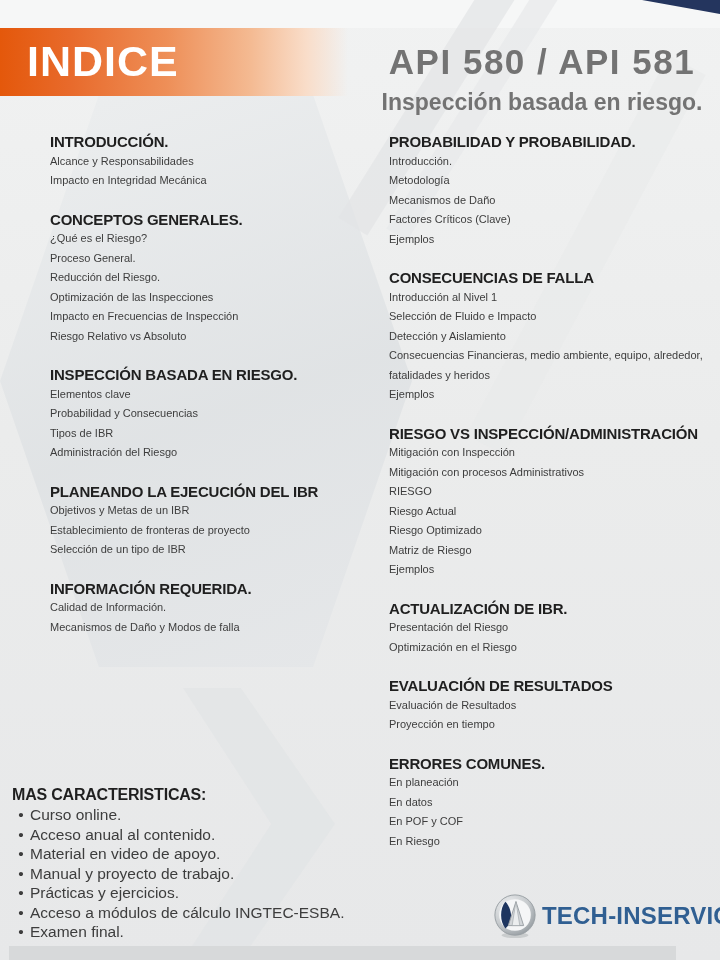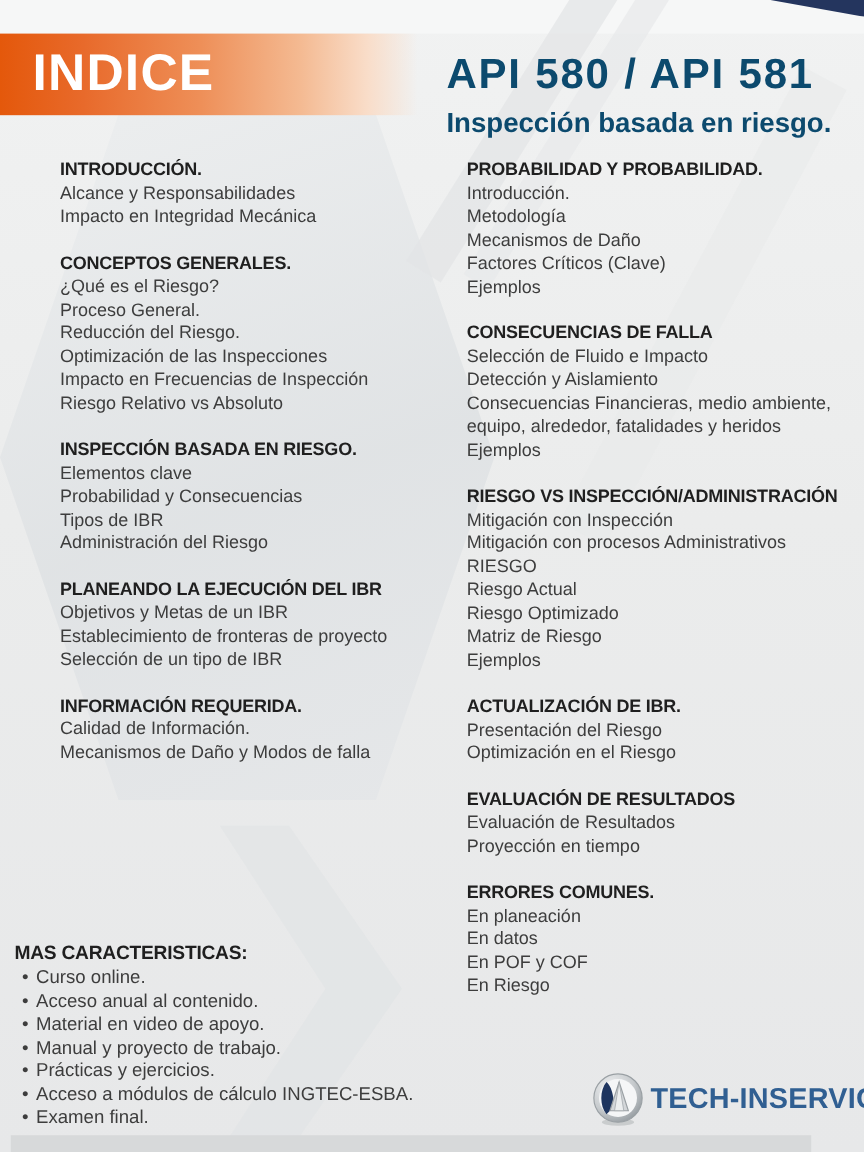--- a/index.html
+++ b/index.html
@@ -29,30 +29,30 @@
   .bottom-bar{left:9px;top:946px;width:667px;height:14px;background:#d7d9da;}
   
   .banner{
     position:absolute;left:0;top:28px;width:348px;height:68px;z-index:2;
     background:linear-gradient(90deg,#e4580b 0%,#e86a2b 20%,#ee8f58 48%,#f4ba92 72%,#f9ddc9 88%,rgba(249,224,208,0) 100%);
   }
   .banner-label{
     color:#ffffff;font-weight:bold;font-size:43px;line-height:66px;
     padding-left:27px;letter-spacing:1px;
   }
-  .title-block{position:absolute;left:372px;top:42px;width:340px;color:#0c4a6e;z-index:2;}
+  .title-block{position:absolute;left:372px;top:42px;width:340px;text-align:center;color:#737373;z-index:2;}
   .course-title{font-size:35px;font-weight:600;letter-spacing:1.5px;line-height:40px;white-space:nowrap;}
   .course-subtitle{font-size:23px;font-weight:600;margin-top:7px;white-space:nowrap;}
   
   .col{position:absolute;top:132px;z-index:2;}
   .col-left{left:50px;width:322px;}
   .col-right{left:389px;width:325px;}
   .section{margin-bottom:19px;}
   .sec-title{font-weight:bold;color:#1f1f1f;font-size:15px;line-height:19.5px;letter-spacing:-0.2px;white-space:nowrap;}
-  .sec-item{color:#3d3d3d;font-size:15px;line-height:19.5px;}
+  .sec-item{color:#3d3d3d;font-size:11px;line-height:19.5px;}
   
   .features{position:absolute;left:12px;top:785px;width:372px;z-index:2;}
   .features-title{font-weight:bold;color:#1f1f1f;font-size:16px;line-height:20px;letter-spacing:-0.2px;}
   .feat-item{display:flex;color:#3d3d3d;font-size:15.5px;line-height:19.5px;}
   .feat-item .bullet{width:18px;text-align:center;flex:0 0 18px;}
   .feat-item .feat-text{flex:1;}
   
   .logo{position:absolute;left:492px;top:893px;display:flex;align-items:center;z-index:3;}
   .logo-circle{width:46px;height:46px;flex:0 0 46px;}
   .logo-text{font-size:24px;font-weight:600;color:#305f92;letter-spacing:0.2px;margin-left:4px;white-space:nowrap;}
@@ -116,20 +116,21 @@
     <div class="section">
       <div class="sec-title">PROBABILIDAD Y PROBABILIDAD.</div>
       <div class="sec-item">Introducción.</div>
       <div class="sec-item">Metodología</div>
       <div class="sec-item">Mecanismos de Daño</div>
       <div class="sec-item">Factores Críticos (Clave)</div>
       <div class="sec-item">Ejemplos</div>
     </div>
     <div class="section">
       <div class="sec-title">CONSECUENCIAS DE FALLA</div>
+      <div class="sec-item">Introducción al Nivel 1</div>
       <div class="sec-item">Selección de Fluido e Impacto</div>
       <div class="sec-item">Detección y Aislamiento</div>
       <div class="sec-item">Consecuencias Financieras, medio ambiente, equipo, alrededor, fatalidades y heridos</div>
       <div class="sec-item">Ejemplos</div>
     </div>
     <div class="section">
       <div class="sec-title">RIESGO VS INSPECCIÓN/ADMINISTRACIÓN</div>
       <div class="sec-item">Mitigación con Inspección</div>
       <div class="sec-item">Mitigación con procesos Administrativos</div>
       <div class="sec-item">RIESGO</div>

